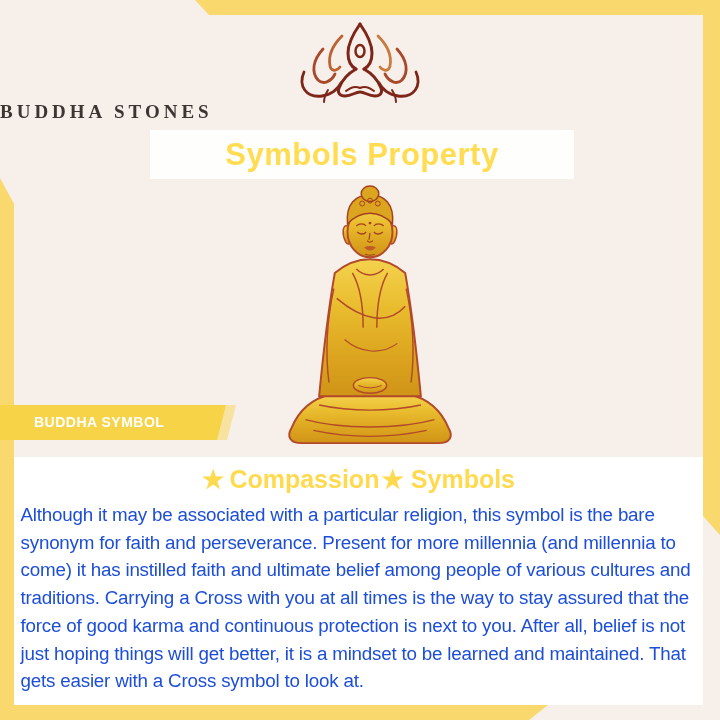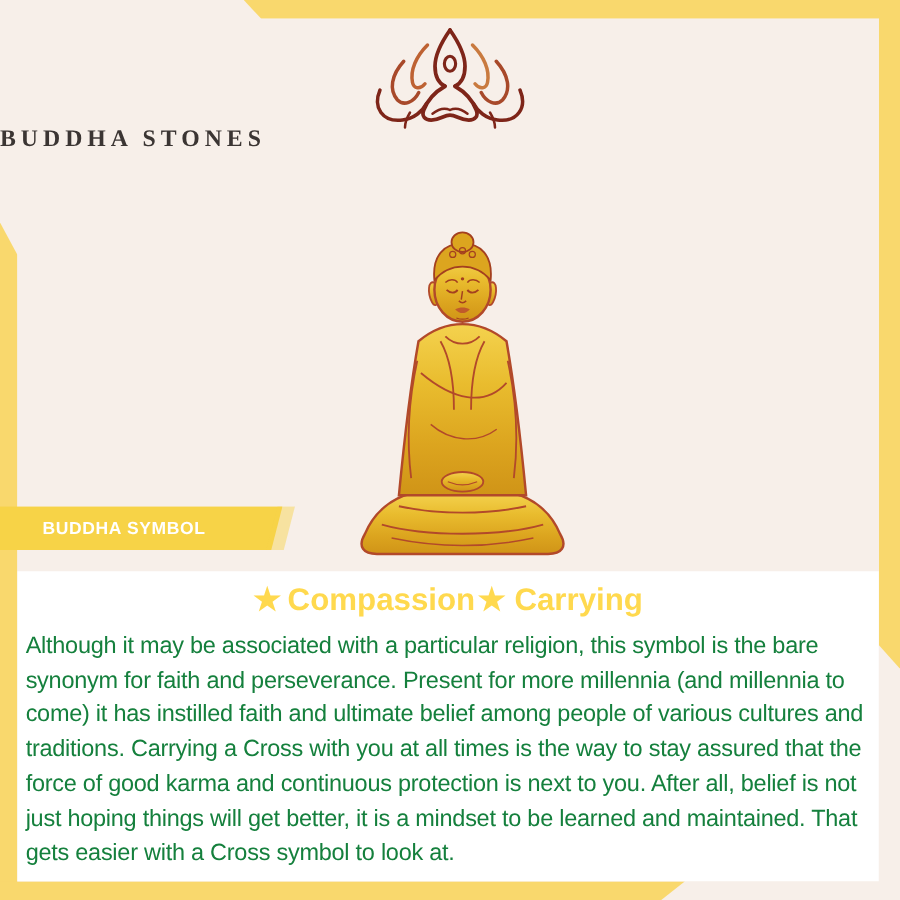--- a/index.html
+++ b/index.html
@@ -57,21 +57,21 @@
   }
   .props-heading{
     margin:8px 0 0 0;text-align:center;
     font-size:25px;font-weight:bold;color:#FFD94E;
   }
   .props-heading .star{margin:0 5px 0 0;}
   .props-heading .star2{margin:0 7px 0 2px;}
   .body-text{
     margin:7px auto 0;width:676px;
     font-size:18.8px;line-height:27.7px;letter-spacing:-0.2px;
-    color:#15803d;text-align:left;
+    color:#1d4ed8;text-align:left;
   }
 </style>
 </head>
 <body>
 
 <div class="canvas">
 
   <div class="frame frame-top"></div>
   <div class="frame frame-right"></div>
   <div class="frame frame-left"></div>
@@ -94,20 +94,23 @@
       <path d="M38,70 C35,75 34,78 34,82" stroke="#7E2519" stroke-width="2" stroke-linecap="round"></path>
 
       <path d="M88,16 C97,25 102,36 100,46 C99,51 94,52 90,47" stroke="#C97A3F" stroke-width="2.8" stroke-linecap="round"></path>
       <path d="M107,29 C117,40 119,52 112,60 C107,65 99,62 95,54" stroke="#A8492A" stroke-width="2.8" stroke-linecap="round"></path>
       <path d="M126,52 C132,66 124,78 108,76 C99,75 92,69 89,63" stroke="#7E2519" stroke-width="2.8" stroke-linecap="round"></path>
       <path d="M102,70 C105,75 106,78 106,82" stroke="#7E2519" stroke-width="2" stroke-linecap="round"></path>
     </svg>
   </div>
   <div class="brand-name">BUDDHA STONES</div>
 
+  <div class="title-banner">
+    <h1>Symbols Property</h1>
+  </div>
 
   <div class="buddha">
     <svg width="196" height="266" viewBox="0 0 200 272" fill="none">
       <defs>
         <linearGradient id="gold" x1="0" y1="0" x2="0" y2="1">
           <stop offset="0" stop-color="#F4D24E"></stop>
           <stop offset="0.35" stop-color="#E9BC2E"></stop>
           <stop offset="0.7" stop-color="#DCA51F"></stop>
           <stop offset="1" stop-color="#D09417"></stop>
         </linearGradient>
@@ -153,18 +156,18 @@
   </div>
 
   <div class="badge">
     <div class="badge-main"></div>
     <div class="badge-tail"></div>
     <span class="badge-label">BUDDHA SYMBOL</span>
   </div>
 
   <div class="content">
     <h2 class="props-heading">
-      <span class="star">★</span><span>Compassion</span><span class="star star2">★</span><span>Carrying</span>
+      <span class="star">★</span><span>Compassion</span><span class="star star2">★</span><span>Symbols</span>
     </h2>
     <p class="body-text">Although it may be associated with a particular religion, this symbol is the bare synonym for faith and perseverance. Present for more millennia (and millennia to come) it has instilled faith and ultimate belief among people of various cultures and traditions. Carrying a Cross with you at all times is the way to stay assured that the force of good karma and continuous protection is next to you. After all, belief is not just hoping things will get better, it is a mindset to be learned and maintained. That gets easier with a Cross symbol to look at.</p>
   </div>
 
 </div>
 
 </body></html>

